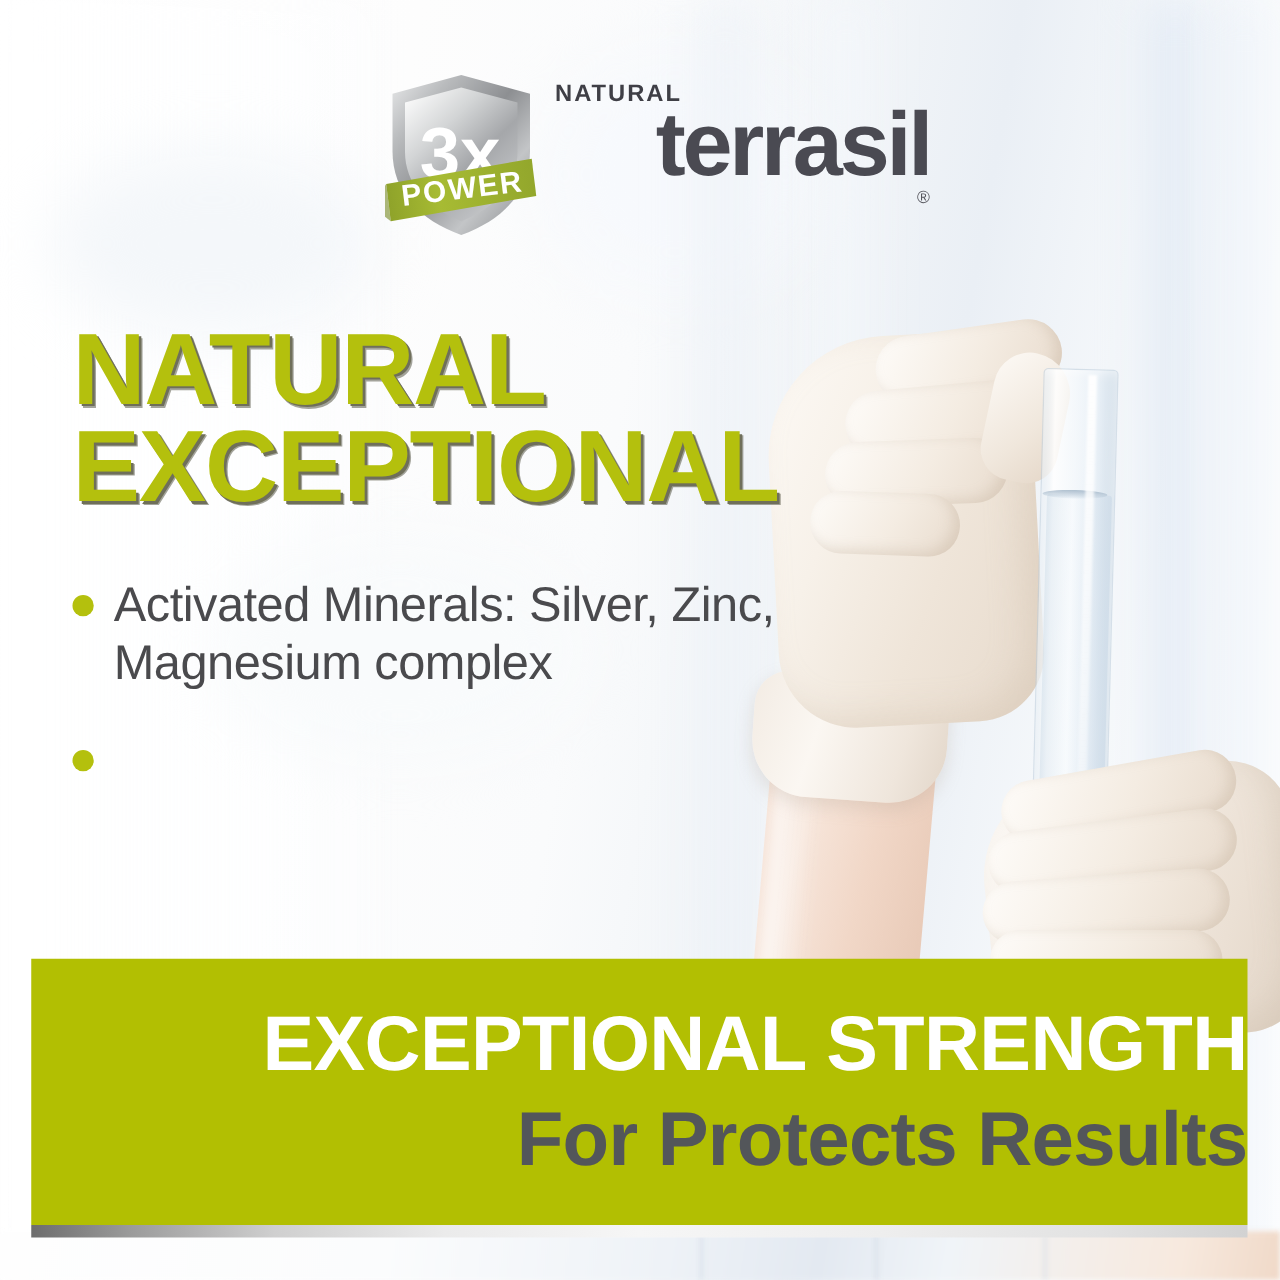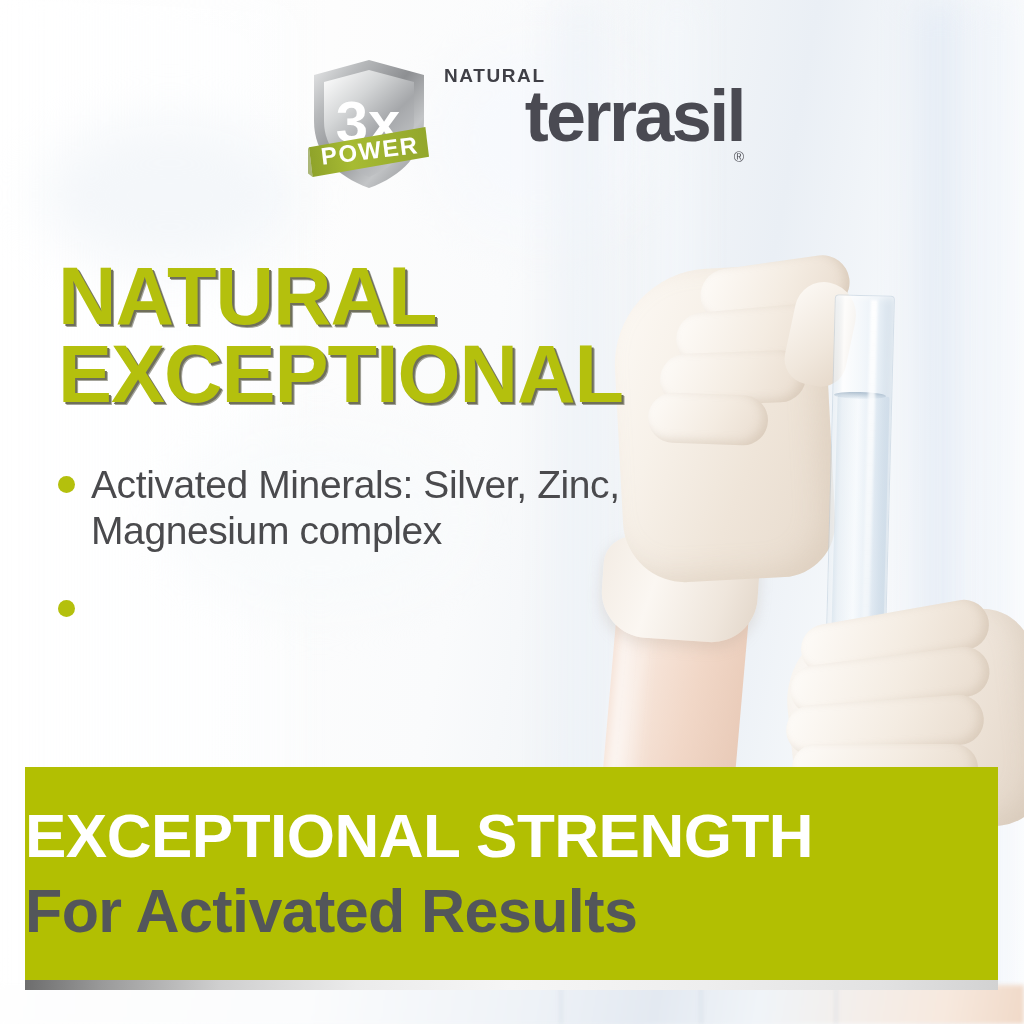--- a/index.html
+++ b/index.html
@@ -300,21 +300,21 @@
   
   .banner {
     position: absolute;
     left: 25px;
     top: 767px;
     width: 973px;
     height: 213px;
     background: #b2bf02;
     display: flex;
     flex-direction: column;
-    align-items: flex-start;
+    align-items: flex-end;
     justify-content: center;
   }
   .banner-line1 {
     font-size: 62px;
     font-weight: bold;
     color: #ffffff;
     letter-spacing: -.5px;
     line-height: 1;
     white-space: nowrap;
   }
@@ -437,17 +437,17 @@
       <div class="bullet-dot"></div>
       <div class="bullet-text">Activated Minerals: Silver, Zinc, Magnesium complex</div>
     </div>
     <div class="bullet-row">
       <div class="bullet-dot"></div>
     </div>
   </div>
 
   <div class="banner">
     <div class="banner-line1">EXCEPTIONAL STRENGTH</div>
-    <div class="banner-line2">For Activated Results</div>
+    <div class="banner-line2">For Protects Results</div>
   </div>
   <div class="banner-shadow-strip"></div>
 
 </div>
 
 </body></html>

